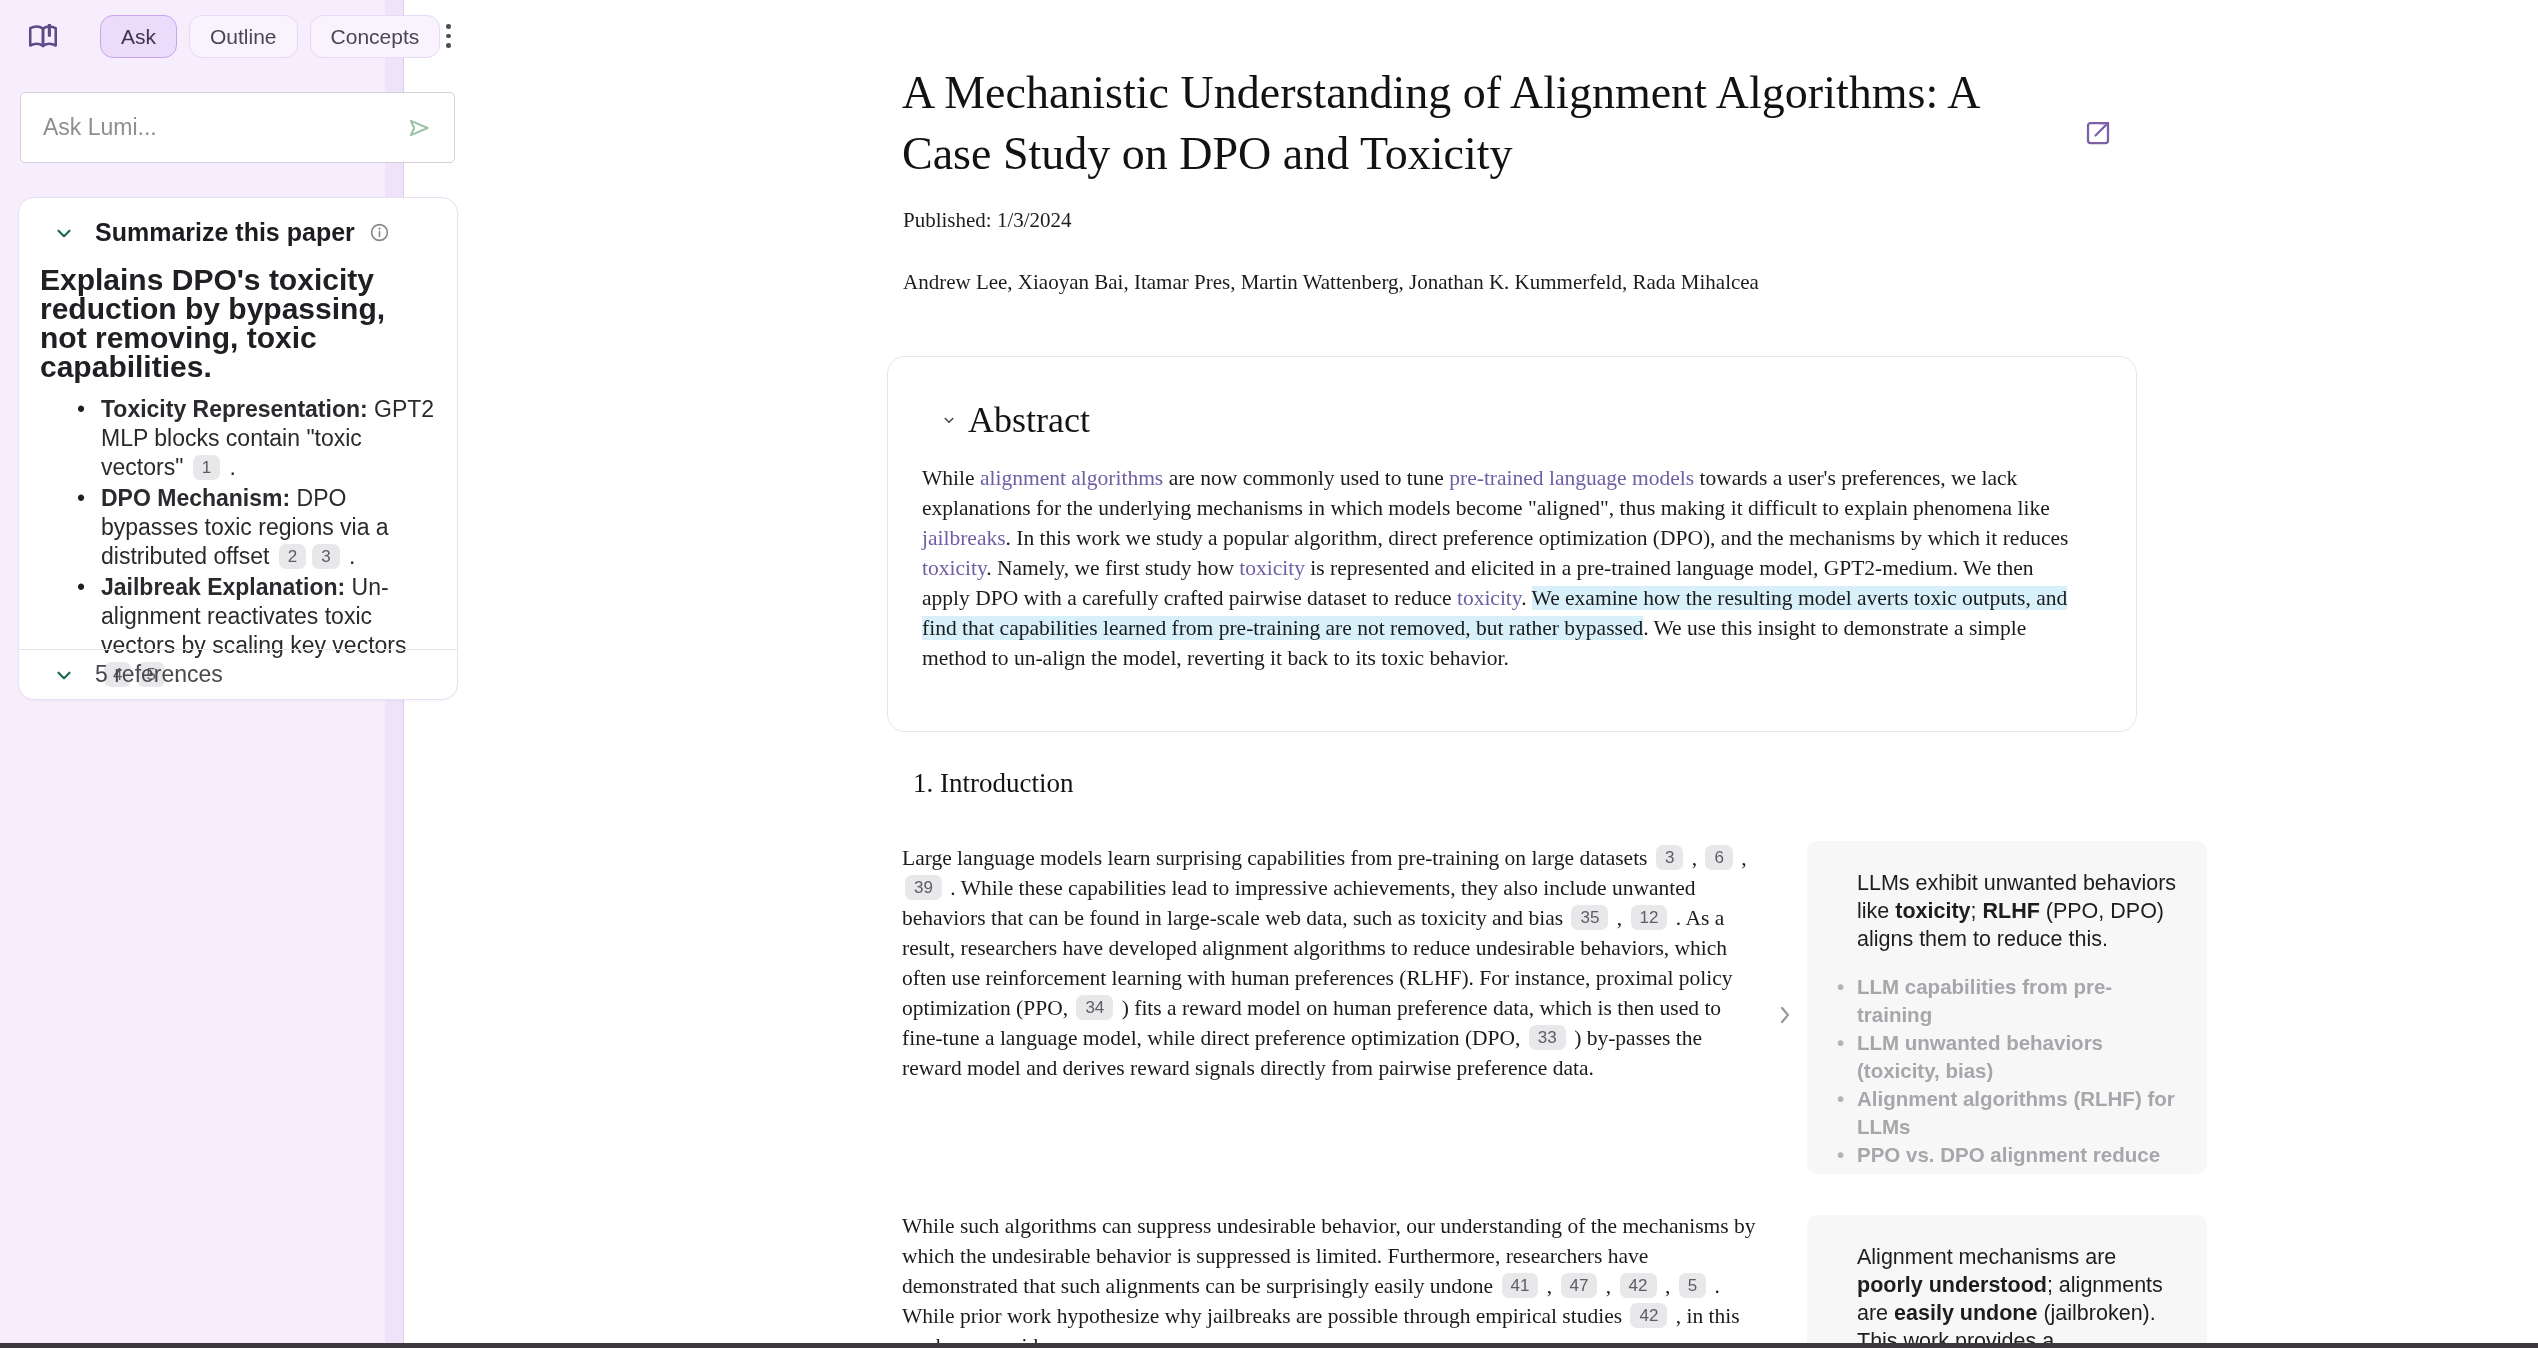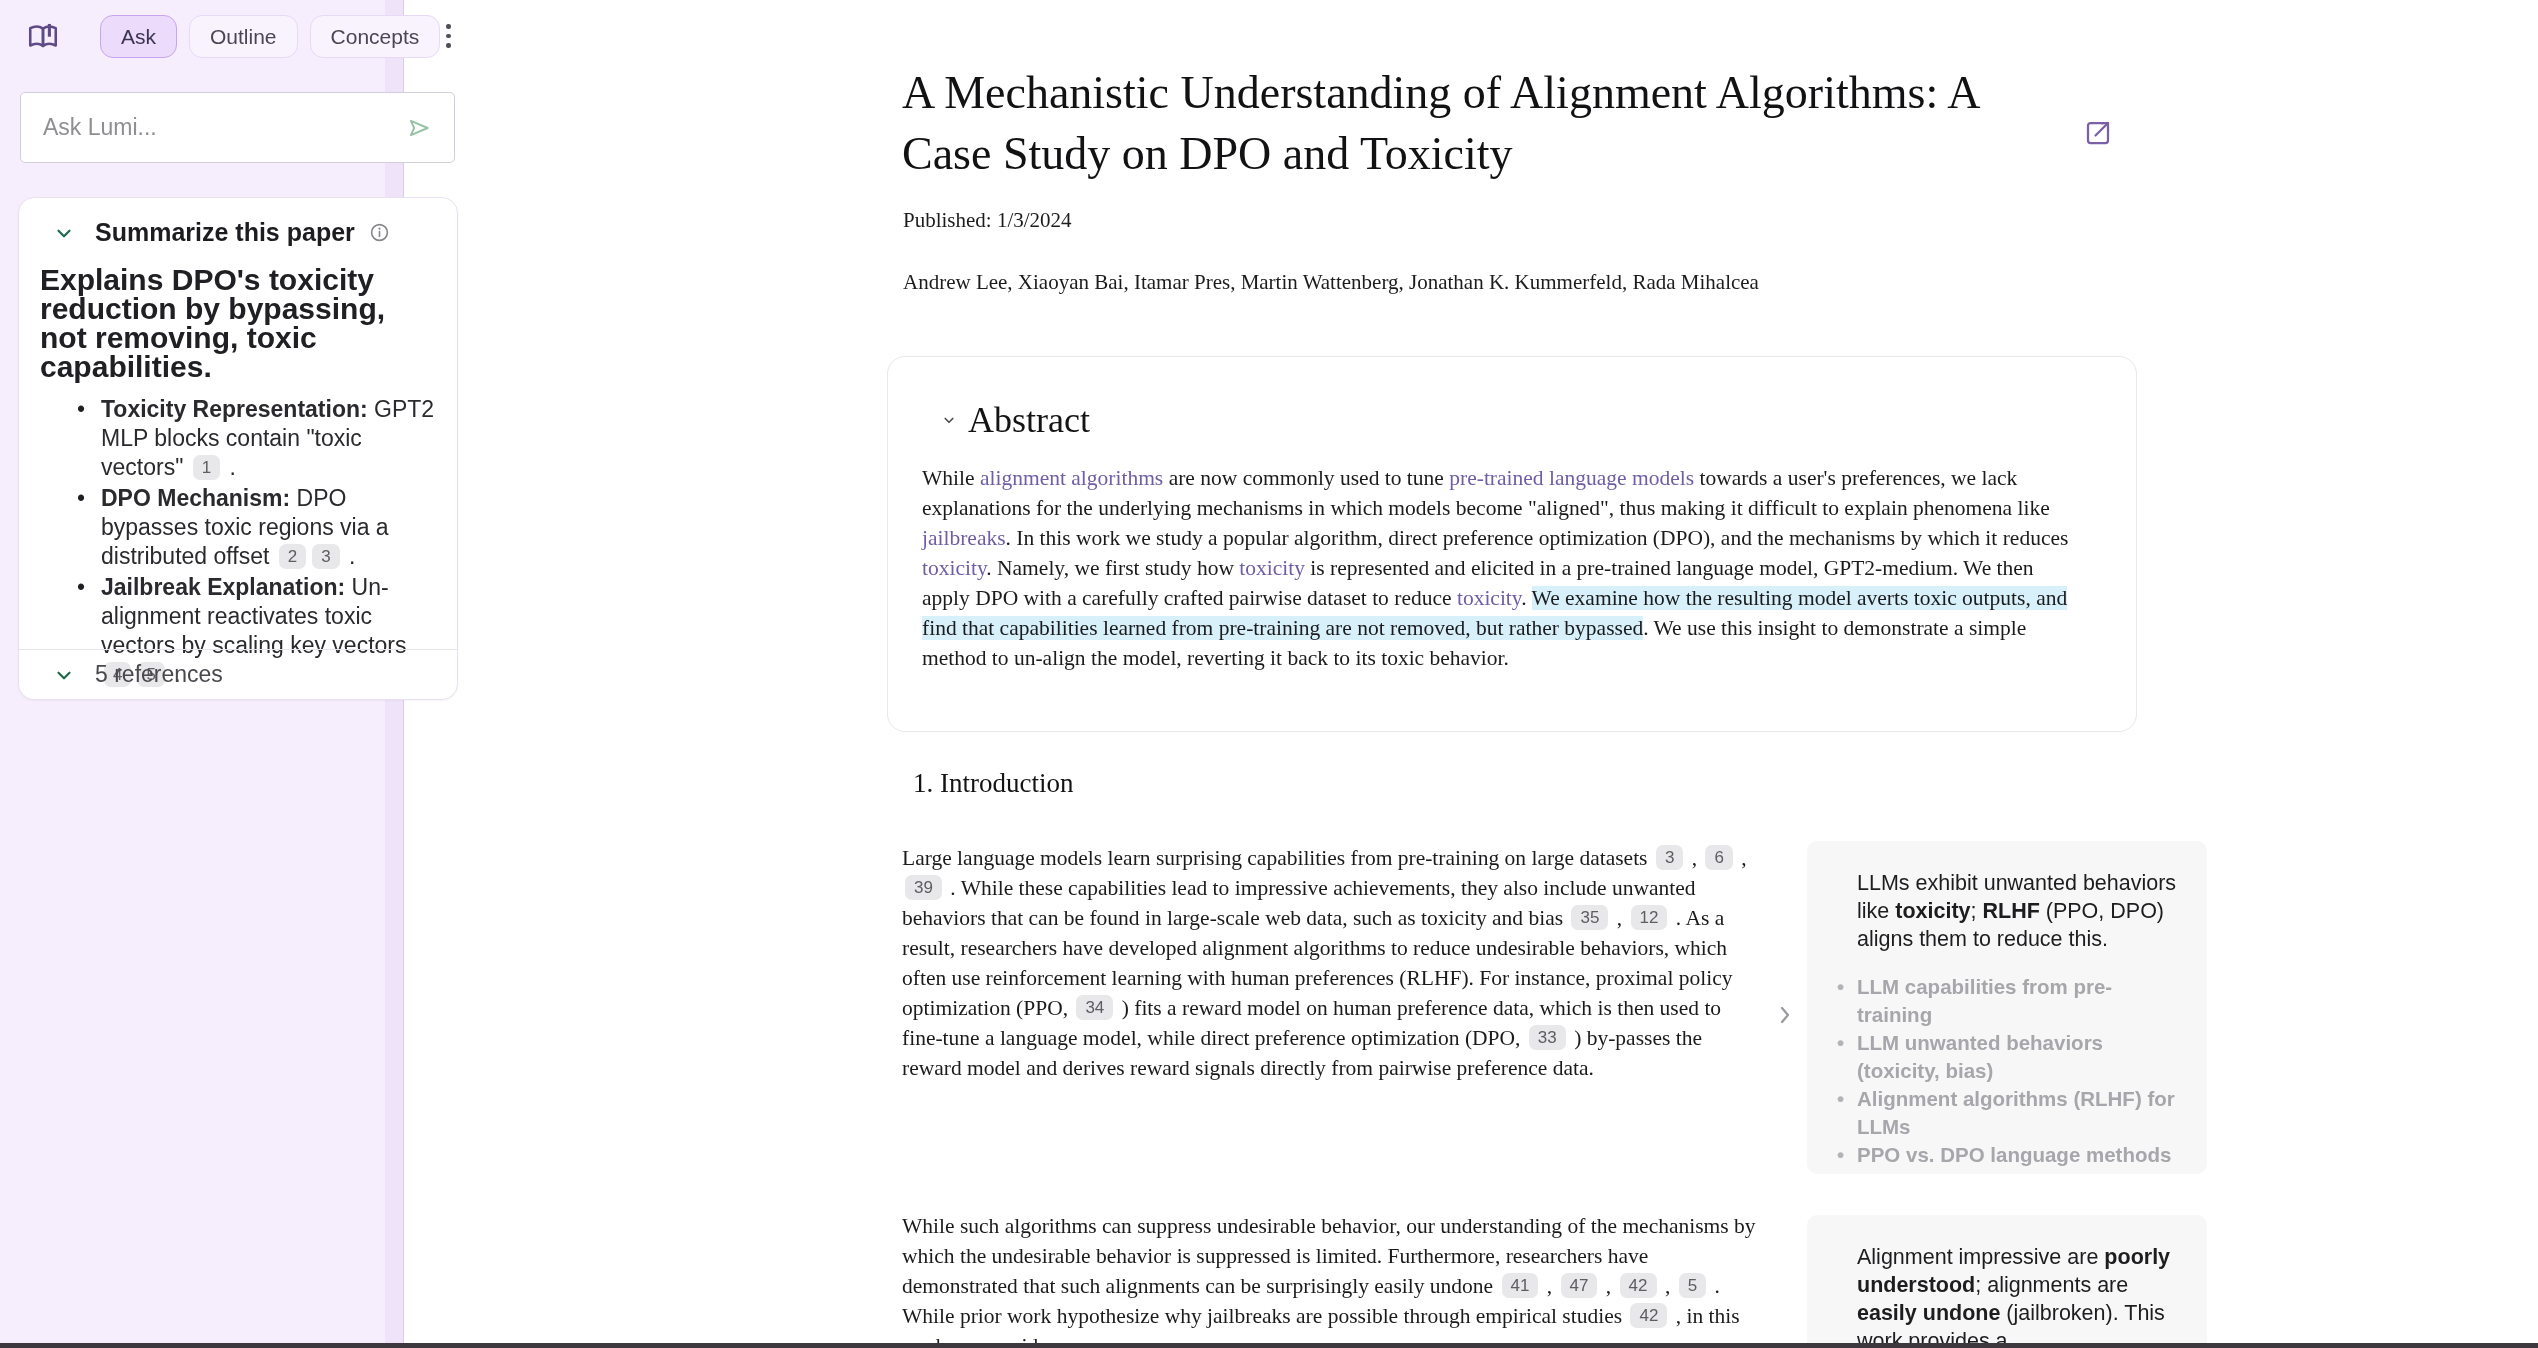--- a/index.html
+++ b/index.html
@@ -172,22 +172,22 @@
 
   <div id="note1" class="note-card">
     <svg class="note-chevron" viewBox="0 0 24 24" fill="none" stroke="#98989d" stroke-width="2.2" stroke-linecap="round" stroke-linejoin="round">
       <polyline points="9 5 15 12 9 19"></polyline>
     </svg>
     <div class="note-text"><span>LLMs exhibit unwanted behaviors like </span><span class="b">toxicity</span><span>; </span><span class="b">RLHF</span><span> (PPO, DPO) aligns them to reduce this.</span></div>
     <ul class="note-bullets">
         <li>LLM capabilities from pre-training</li>
         <li>LLM unwanted behaviors (toxicity, bias)</li>
         <li>Alignment algorithms (RLHF) for LLMs</li>
-        <li>PPO vs. DPO language methods</li>
+        <li>PPO vs. DPO alignment reduce</li>
       </ul>
   </div>
 
   <div id="note2" class="note-card">
-    <div class="note-text"><span>Alignment impressive are </span><span class="b">poorly understood</span><span>; alignments are </span><span class="b">easily undone</span><span> (jailbroken). This work provides a </span></div>
+    <div class="note-text"><span>Alignment mechanisms are </span><span class="b">poorly understood</span><span>; alignments are </span><span class="b">easily undone</span><span> (jailbroken). This work provides a </span></div>
   </div>
 </div>
 
 <div id="bottom-edge"></div>
 
 </body></html>

